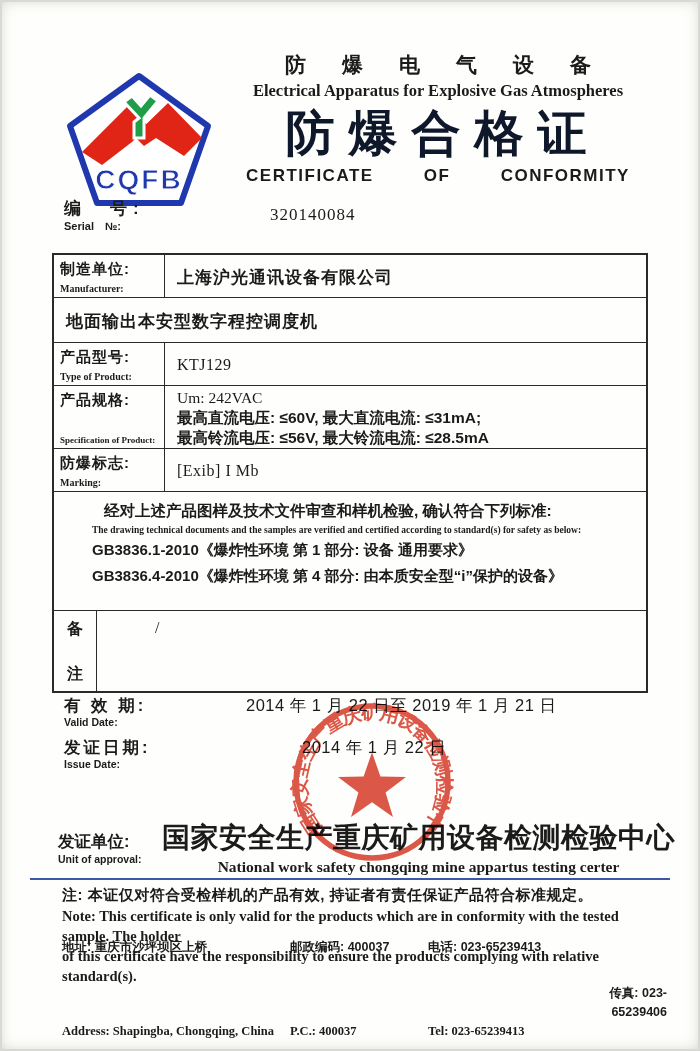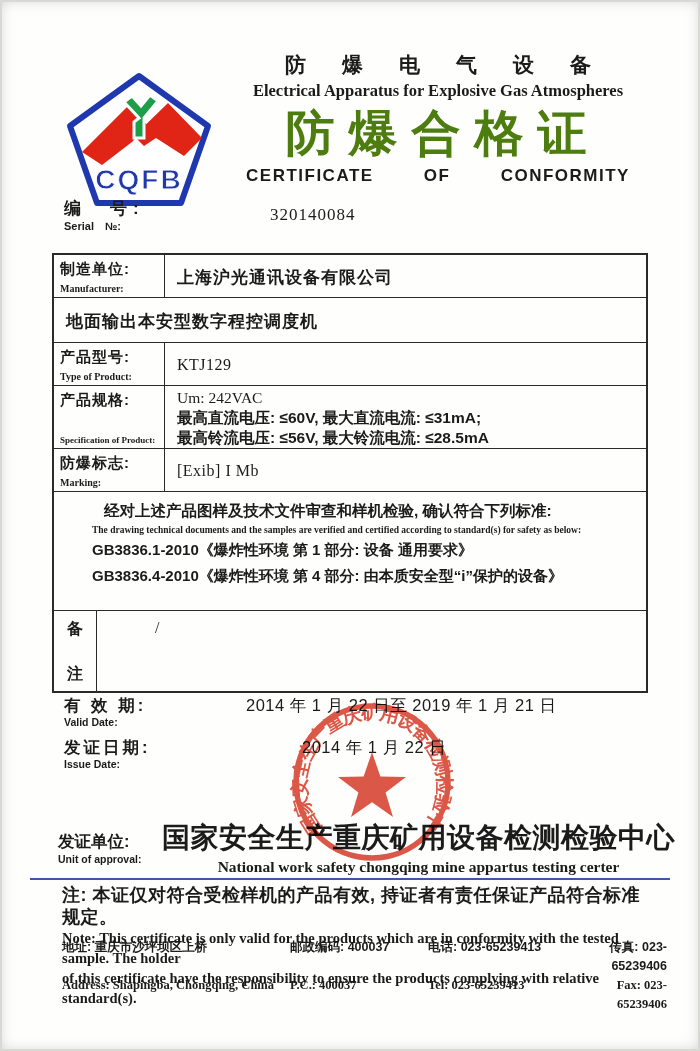--- a/index.html
+++ b/index.html
@@ -10,21 +10,21 @@
     color:#1b1b1b;
     box-shadow:inset 0 0 0 2px #d8d8d4, inset 0 0 14px rgba(120,120,118,.35);
   }
   .serif{font-family:"Liberation Serif","DejaVu Serif",serif;}
 
   
   .logo{position:absolute;left:64px;top:72px;width:150px;height:136px;}
   .header-text{position:absolute;left:228px;top:50px;width:420px;text-align:center;}
   .title-cn{font-size:21px;font-weight:700;letter-spacing:36px;padding-left:36px;white-space:nowrap;line-height:30px;}
   .title-en{font-family:"Liberation Serif",serif;font-size:16.5px;font-weight:700;line-height:22px;white-space:nowrap;}
-  .cert-title{color:#4d7c0f;font-size:49px;font-weight:700;letter-spacing:14px;padding-left:10px;line-height:62px;white-space:nowrap;}
+  .cert-title{color:#0f172a;font-size:49px;font-weight:700;letter-spacing:14px;padding-left:10px;line-height:62px;white-space:nowrap;}
   .cert-en{font-size:17px;font-weight:700;letter-spacing:1.5px;word-spacing:44px;line-height:24px;white-space:nowrap;}
 
   
   .serial{position:absolute;left:64px;top:198px;width:500px;height:44px;}
   .serial-cn{font-size:17px;font-weight:700;letter-spacing:6px;line-height:22px;}
   .serial-en{font-size:11px;font-weight:700;line-height:13px;}
   .serial-value{position:absolute;left:206px;top:7px;font-size:17px;letter-spacing:1px;}
 
   
   .cert-table{position:absolute;left:52px;top:253px;width:592px;border:2px solid #2a2a28;}
@@ -69,30 +69,30 @@
   .appr-cn{font-size:16.5px;font-weight:700;line-height:22px;}
   .appr-en{font-size:10.5px;font-weight:700;line-height:14px;}
   .appr-value{flex:1;text-align:center;}
   .appr-value-cn{font-size:28px;font-weight:700;letter-spacing:.5px;line-height:36px;white-space:nowrap;}
   .appr-value-en{font-family:"Liberation Serif",serif;font-size:15.5px;font-weight:700;line-height:22px;}
 
   .divider{position:absolute;left:30px;top:878px;width:640px;border-top:2px solid #3a57a8;}
 
   
   .note{position:absolute;left:62px;top:884px;width:590px;}
-  .note-cn{font-size:18px;font-weight:700;line-height:22px;letter-spacing:.5px;}
+  .note-cn{font-size:15px;font-weight:700;line-height:22px;letter-spacing:.5px;}
   .note-en{font-family:"Liberation Serif",serif;font-size:14.5px;font-weight:700;line-height:20px;}
 
   
   .contact{position:absolute;left:62px;top:938px;width:605px;font-weight:700;}
   .contact-line{display:flex;line-height:19px;}
   .c-addr{flex:0 0 228px;}
   .c-pc{flex:0 0 138px;}
   .c-tel{flex:0 0 152px;}
-  .c-fax{flex:0 0 87px;text-align:right;flex-grow:1;}
+  .c-fax{flex:0 0 87px;text-align:right;flex-grow:1;margin-top:46px;}
   .contact .cn{font-size:12.5px;}
   .contact .en{font-family:"Liberation Serif",serif;font-size:12.5px;justify-content:space-between;}
 </style>
 </head>
 <body>
 
 <div class="paper">
 
   <svg class="logo" viewBox="0 0 150 136">
     <polygon points="75,4 144,54 117,131 33,131 6,54" fill="#ffffff" stroke="#2038ae" stroke-width="6" stroke-linejoin="round"></polygon>

